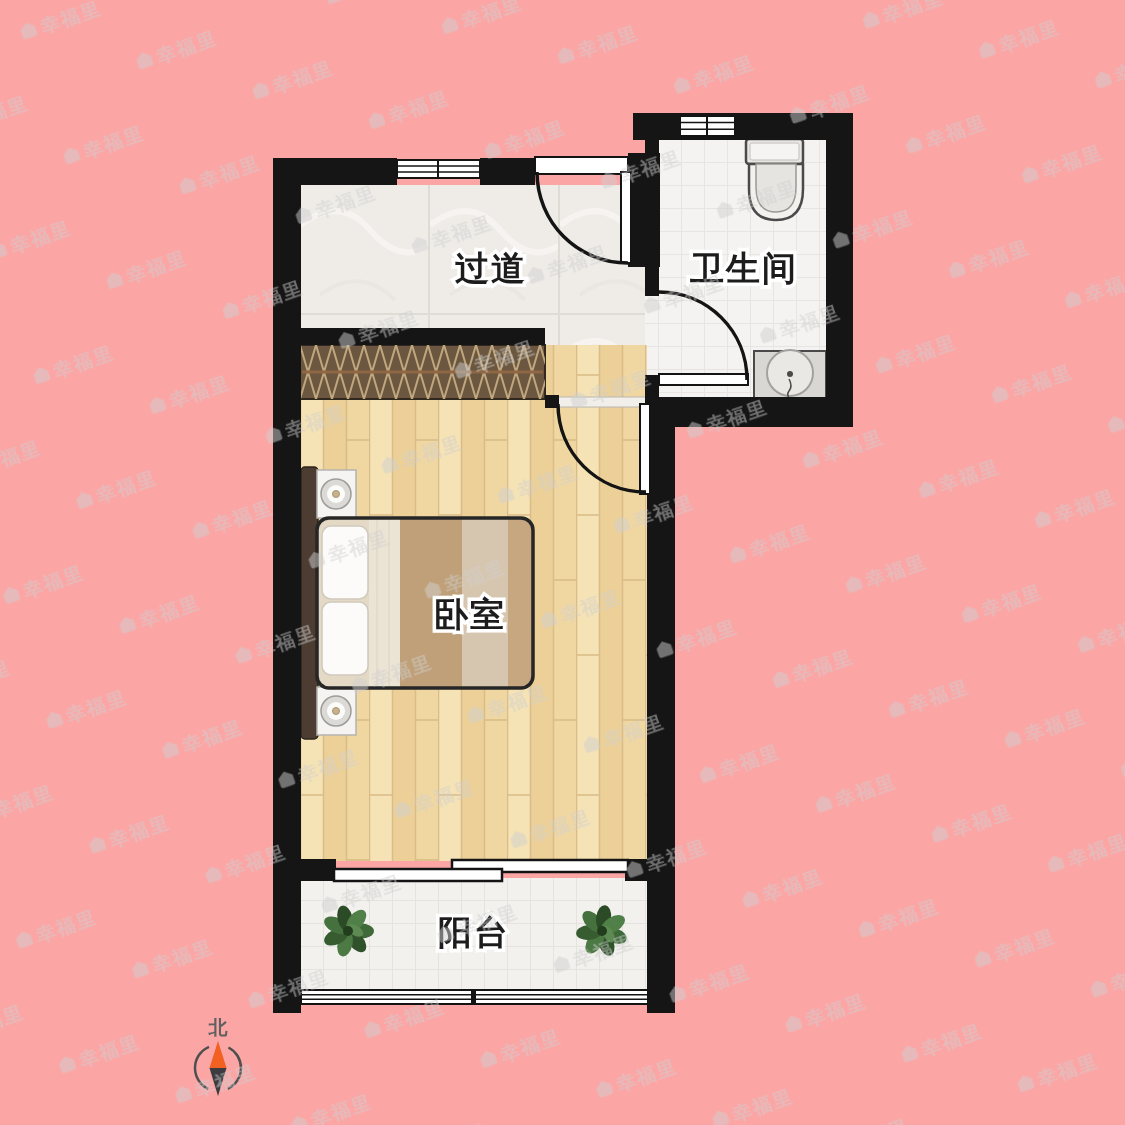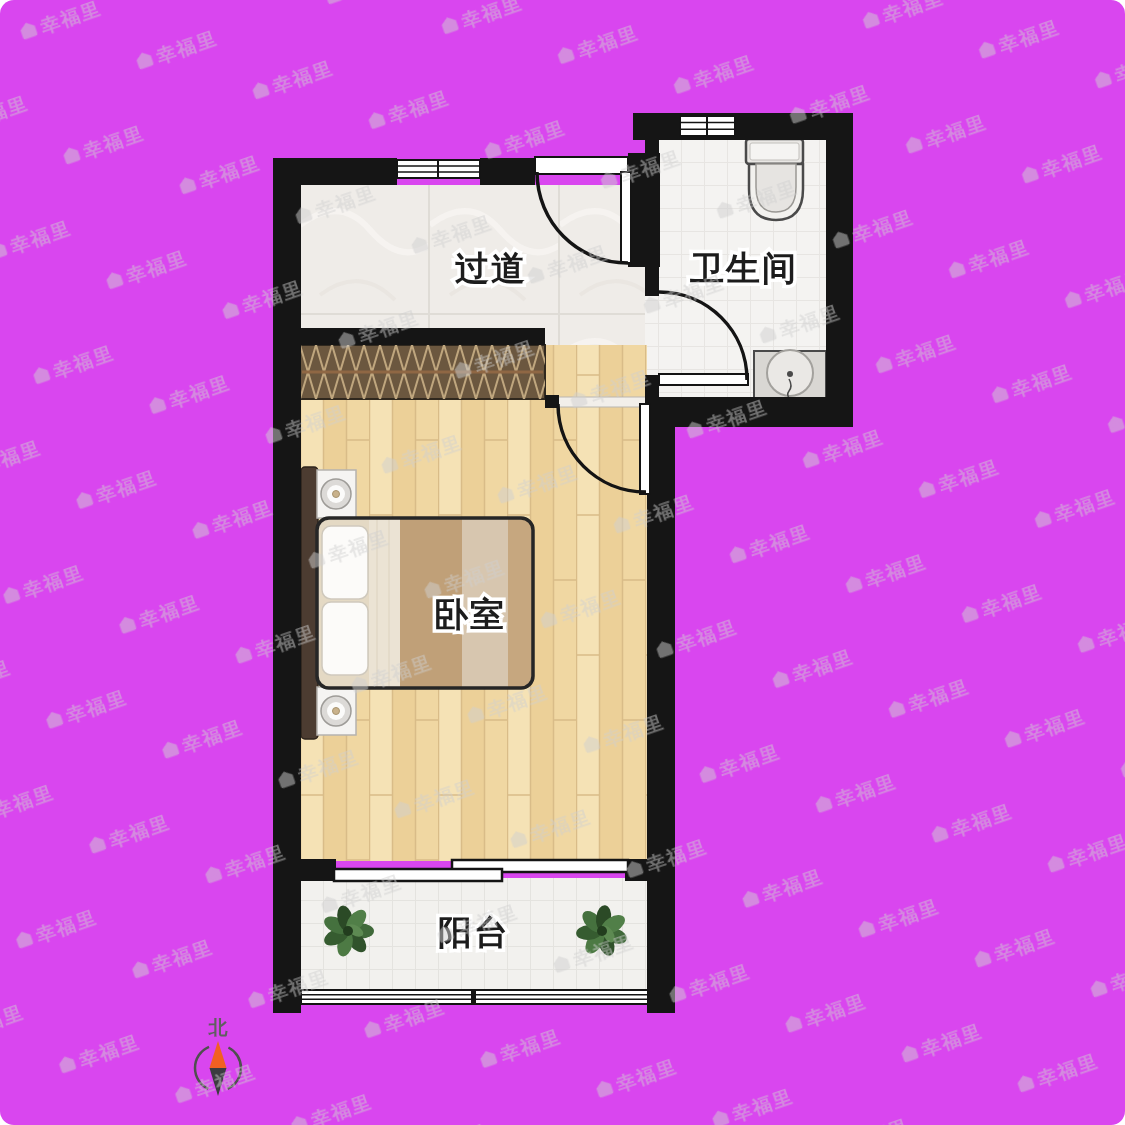--- a/index.html
+++ b/index.html
@@ -1,17 +1,17 @@
 <!DOCTYPE html>
 <html><head>
 <meta charset="utf-8">
 <style>
   html,body{margin:0;padding:0;background:#ffffff;}
-  .stage{position:relative;width:1125px;height:1125px;background:#d946ef;overflow:hidden;
-         font-family:"Liberation Sans", sans-serif;border-radius:14px;}
+  .stage{position:relative;width:1125px;height:1125px;background:#fca5a5;overflow:hidden;
+         font-family:"Liberation Sans", sans-serif;}
   svg{position:absolute;left:0;top:0;}
   .room-label{font-family:"Liberation Sans", sans-serif;font-weight:bold;font-size:34px;
               fill:#1c1c1c;stroke:#ffffff;stroke-width:7px;paint-order:stroke;
               text-anchor:middle;letter-spacing:2px;}
   .north-label{font-family:"Liberation Sans", sans-serif;font-weight:bold;font-size:19px;
                fill:#5f5f5f;text-anchor:middle;}
   .wm-text{font-family:"Liberation Sans", sans-serif;font-weight:bold;font-size:19px;
            letter-spacing:2px;}
   .wall{fill:#151515;}
   .door-leaf{fill:#ffffff;stroke:#141414;stroke-width:2;}

